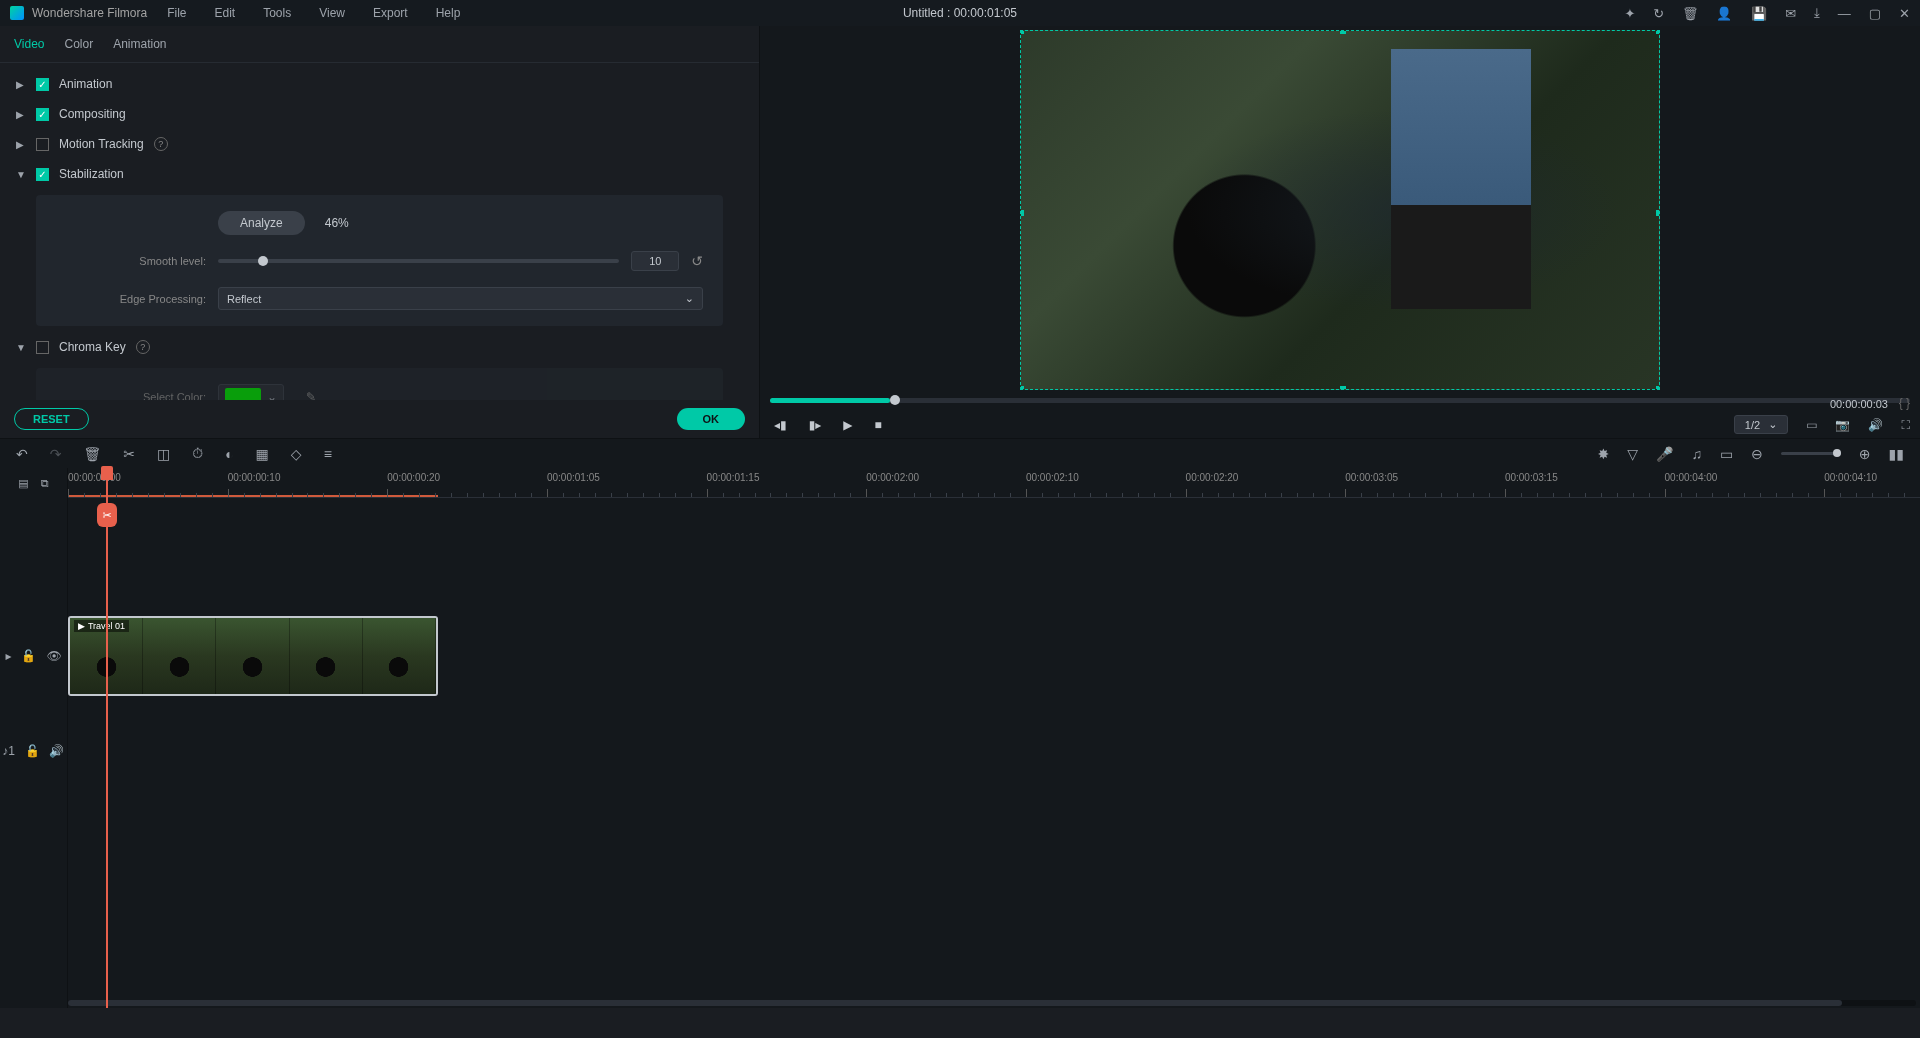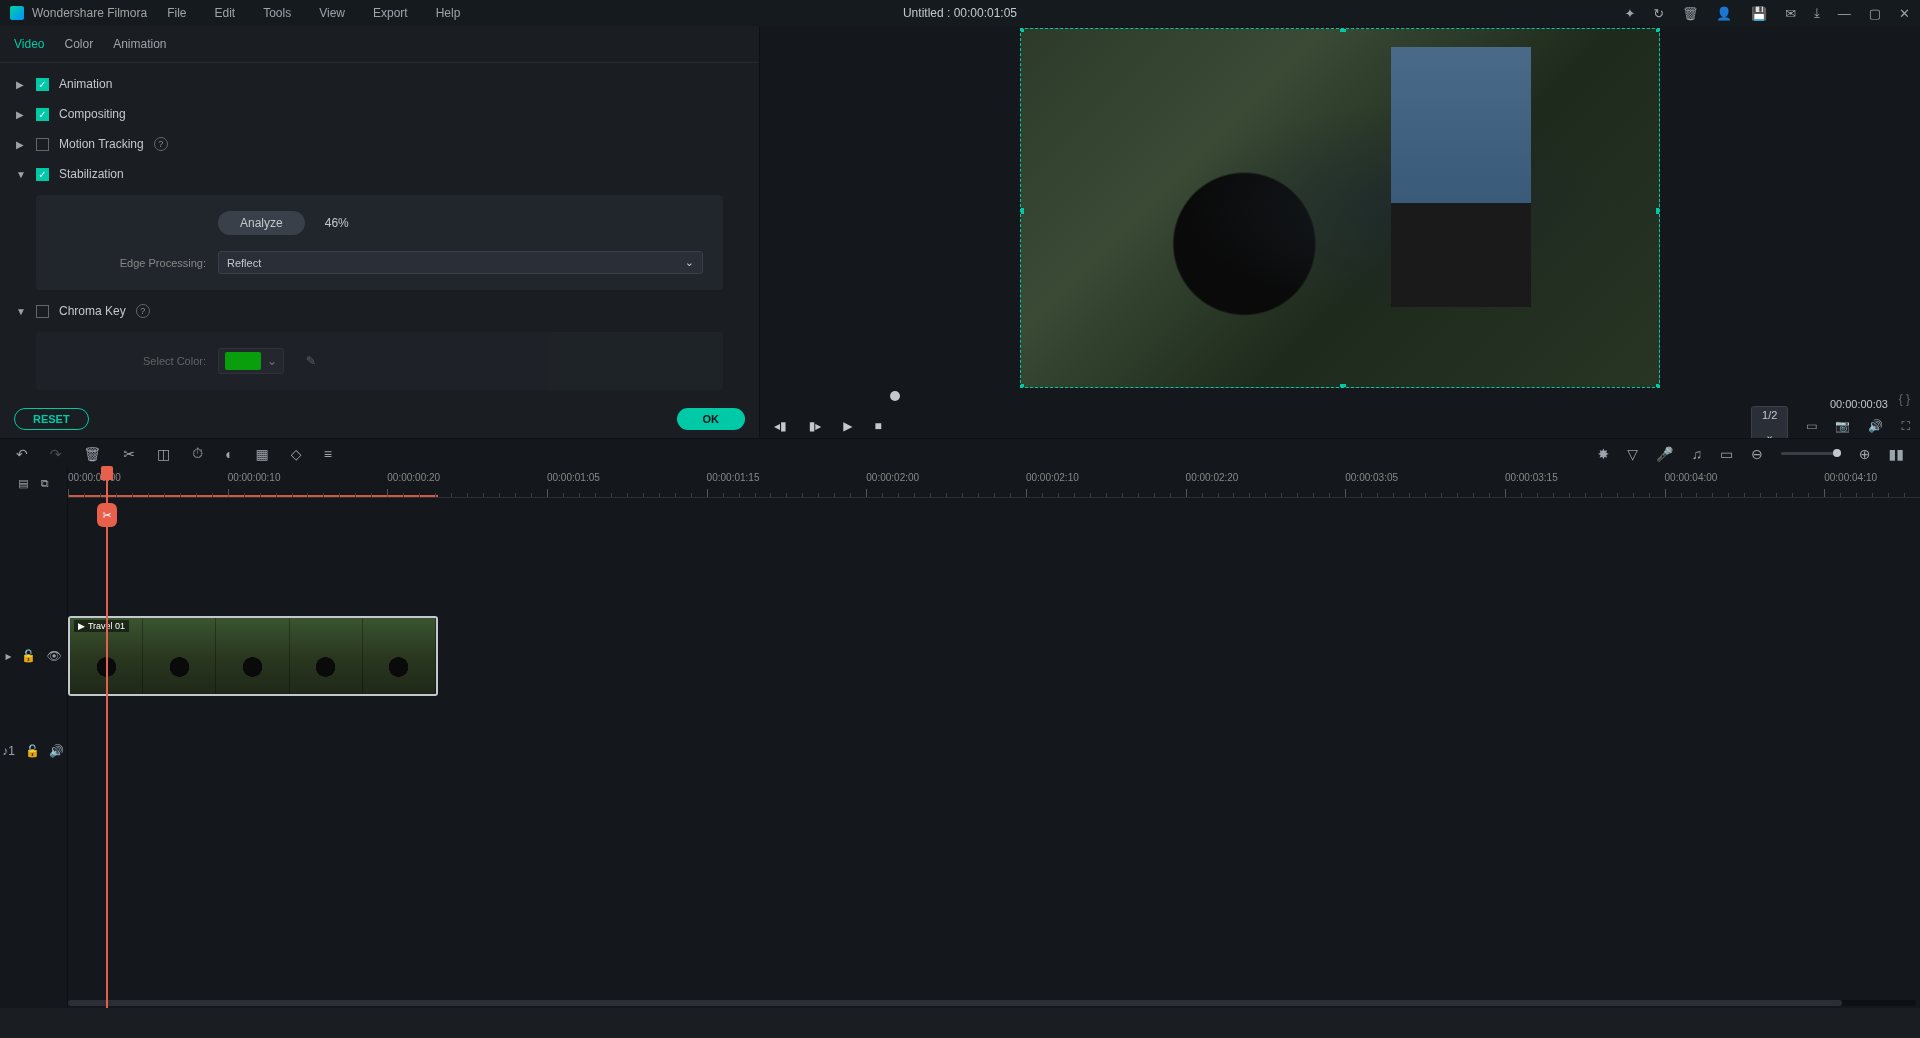--- a/index.html
+++ b/index.html
@@ -48,21 +48,21 @@
 .vid-frame::after{content:"";position:absolute;right:20%;top:5%;width:140px;height:260px;background:linear-gradient(180deg,#4a6a8a 0%,#3a5a7a 60%,#1a1a1a 60%);}
 .handle{position:absolute;width:6px;height:6px;background:#00c9a7;}
 .scrub { height:5px; background:#2a2f37; border-radius:3px; position:relative; margin:6px 0;}
 .scrub .prog { position:absolute;height:100%;background:#00c9a7;border-radius:3px;width:10.5%;}
 .scrub .sthumb { position:absolute;width:10px;height:10px;background:#c3c8ce;border-radius:50%;top:-3px;left:10.5%;}
 .scrub .marks { position:absolute; right:0; top:-2px; color:#666;}
 .preview-ctrl { display:flex; align-items:center; padding:6px 0 4px 0;}
 .pc-icons { display:flex; gap:22px; margin-left:4px;}
 .pc-icons span { color:#c3c8ce; cursor:pointer; font-size:12px;}
 .pc-right { margin-left:auto; display:flex; align-items:center; gap:18px;}
-.quality-sel { background:#2a2f37;border:1px solid #3a4049;padding:2px 10px;border-radius:3px;color:#c3c8ce;cursor:pointer;display:flex;gap:8px;align-items:center;font-size:11px;flex-direction:column;}
+.quality-sel { background:#2a2f37;border:1px solid #3a4049;padding:2px 10px;border-radius:3px;color:#c3c8ce;cursor:pointer;display:flex;gap:8px;align-items:center;font-size:11px;}
 .tc { color:#c3c8ce; font-size:11px;}
 .toolbar { height:30px; background:#14181c; display:flex; align-items:center; padding:0 16px; gap:22px; border-top:1px solid #0e1114;}
 .toolbar span { color:#9da3ab; cursor:pointer; font-size:14px;}
 .toolbar .right { margin-left:auto; display:flex; gap:18px; align-items:center;}
 .zoom-slider { width:60px;height:3px;background:#3a4049;border-radius:2px;position:relative;}
 .zoom-slider .zt{position:absolute;width:8px;height:8px;background:#c3c8ce;border-radius:50%;top:-3px;right:0;}
 .timeline { flex:1; background:#14181c; display:flex; position:relative;}
 .tl-left { width:68px; background:#14181c; border-right:1px solid #0e1114;}
 .tl-left .lrow { height:30px; display:flex; align-items:center; justify-content:center; gap:12px;}
 .tl-left .lrow span { color:#9da3ab;font-size:11px;cursor:pointer;}
@@ -143,20 +143,28 @@
       <div class="section">
         <span class="disclose">▼</span>
         <span class="chk on">✓</span>
         <span class="sec-label">Stabilization</span>
       </div>
       <div class="stab-box">
         <div class="row">
           <div class="row-label"></div>
           <button class="analyze-btn">Analyze</button>
           <span class="pct">46%</span>
+        </div>
+        <div class="row">
+          <div class="row-label">Smooth level:</div>
+          <div class="slider">
+              <div class="thumb" style="left:10%"></div>
+            </div>
+          <div class="val-box">10</div>
+          <span class="reset-icon">↺</span>
         </div>
         <div class="row">
           <div class="row-label">Edge Processing:</div>
           <div class="select">
             <span>Reflect</span>
             <span>⌄</span>
           </div>
         </div>
       </div>
       <div class="section">

